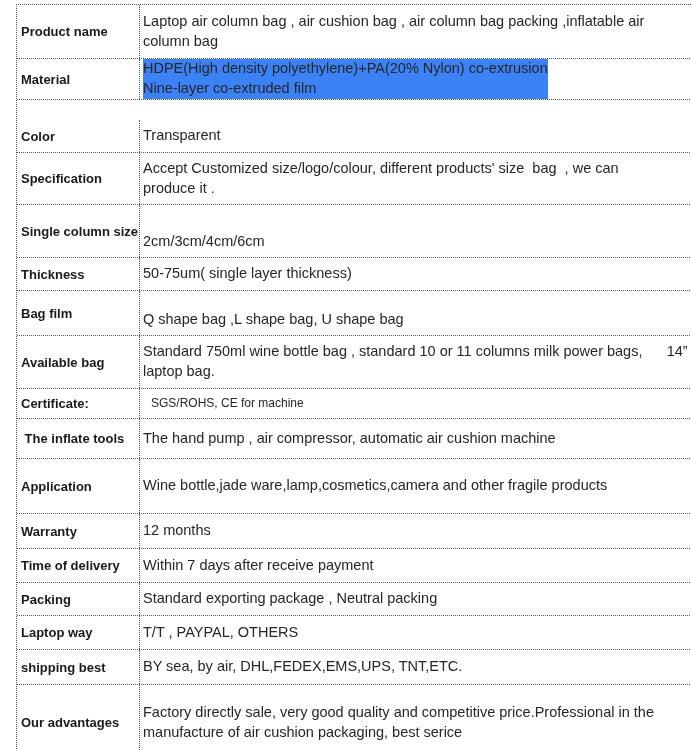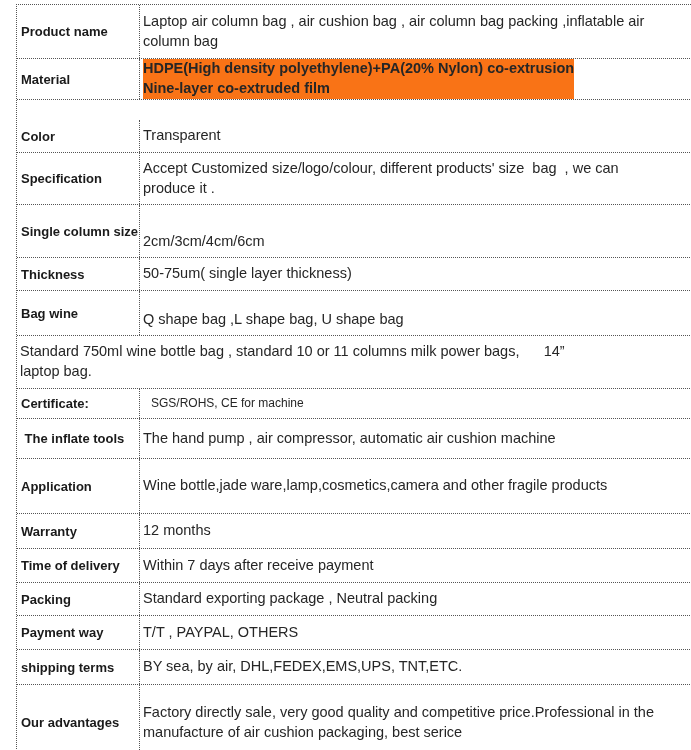--- a/index.html
+++ b/index.html
@@ -53,21 +53,21 @@
     font-size: 14.5px;
     line-height: 1.35;
     color: #262626;
   }
   .cell-value span {
     white-space: pre-wrap;
     word-break: normal;
   }
   .v-bottom { align-items: flex-end; padding-bottom: 5px; }
   .small-text { font-size: 12px; }
-  .hl { background: #f97316; font-weight: bold; }
+  .hl { background: #3b82f6; }
   
   .r1  { height: 54px; }
   .r2  { height: 41px; }
   .r3  { height: 33px; margin-top: 20px; }
   .r4  { height: 52px; }
   .r5  { height: 53px; }
   .r6  { height: 33px; }
   .r7  { height: 45px; }
   .r8  { height: 53px; }
   .r9  { height: 30px; gap: 8px; }
@@ -124,27 +124,28 @@
     </div>
 
     <div class="row r6">
       <div class="cell-label">Thickness</div>
       <div class="cell-value">
           <span>50-75um( single layer thickness)</span>
         </div>
     </div>
 
     <div class="row r7">
-      <div class="cell-label">Bag wine</div>
+      <div class="cell-label">Bag film</div>
       <div class="cell-value v-bottom">
           <span>Q shape bag ,L shape bag, U shape bag</span>
         </div>
     </div>
 
     <div class="row r8">
+      <div class="cell-label">Available bag</div>
       <div class="cell-value">
           <span>Standard 750ml wine bottle bag , standard 10 or 11 columns milk power bags,      14”
 laptop bag.</span>
         </div>
     </div>
 
     <div class="row r9">
       <div class="cell-label">Certificate:</div>
       <div class="cell-value small-text">
           <span>SGS/ROHS, CE for machine</span>
@@ -180,28 +181,28 @@
     </div>
 
     <div class="row r14">
       <div class="cell-label">Packing</div>
       <div class="cell-value">
           <span>Standard exporting package , Neutral packing</span>
         </div>
     </div>
 
     <div class="row r15">
-      <div class="cell-label">Payment way</div>
+      <div class="cell-label">Laptop way</div>
       <div class="cell-value">
           <span>T/T , PAYPAL, OTHERS</span>
         </div>
     </div>
 
     <div class="row r16">
-      <div class="cell-label">shipping terms</div>
+      <div class="cell-label">shipping best</div>
       <div class="cell-value">
           <span>BY sea, by air, DHL,FEDEX,EMS,UPS, TNT,ETC.</span>
         </div>
     </div>
 
     <div class="row r17">
       <div class="cell-label">Our advantages</div>
       <div class="cell-value">
           <span>Factory directly sale, very good quality and competitive price.Professional in the
 manufacture of air cushion packaging, best serice</span>

